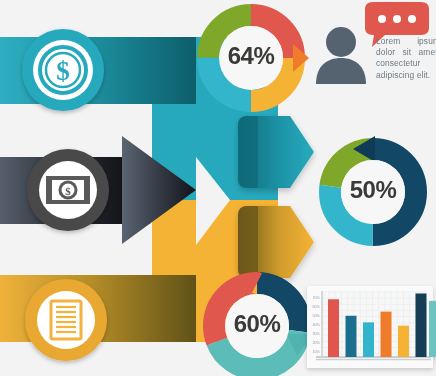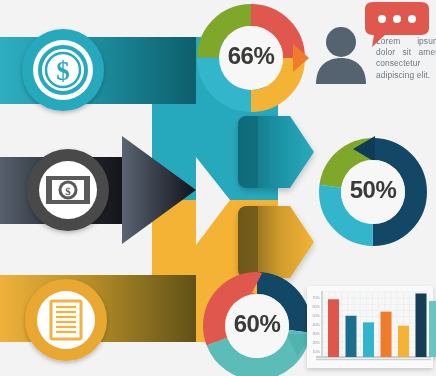--- a/index.html
+++ b/index.html
@@ -171,21 +171,21 @@
   <svg class="layer" width="436" height="376" viewBox="0 0 436 376">
     <g transform="translate(251,58)">
       <circle r="43" fill="none" stroke="#e0574d" stroke-width="22" stroke-dasharray="67.54 202.63" stroke-dashoffset="0.00" transform="rotate(-90)"></circle>
       <circle r="43" fill="none" stroke="#f5b335" stroke-width="22" stroke-dasharray="67.54 202.63" stroke-dashoffset="-67.54" transform="rotate(-90)"></circle>
       <circle r="43" fill="none" stroke="#33b5cc" stroke-width="22" stroke-dasharray="67.54 202.63" stroke-dashoffset="-135.09" transform="rotate(-90)"></circle>
       <circle r="43" fill="none" stroke="#7fa82b" stroke-width="22" stroke-dasharray="67.54 202.63" stroke-dashoffset="-202.63" transform="rotate(-90)"></circle>
       <polygon points="42,-14 58,0 42,14" fill="#ef7c2b"></polygon>
       <circle r="32" fill="#f7f7f7"></circle>
     </g>
   </svg>
-  <div class="pct" id="pct25">66%</div>
+  <div class="pct" id="pct25">64%</div>
 
   <svg class="layer" width="436" height="376" viewBox="0 0 436 376">
     <g transform="translate(373,192)">
       <circle r="43" fill="none" stroke="#134766" stroke-width="22" stroke-dasharray="135.09 135.09" stroke-dashoffset="0.00" transform="rotate(-90)"></circle>
       <circle r="43" fill="none" stroke="#33b5cc" stroke-width="22" stroke-dasharray="72.95 197.23" stroke-dashoffset="-135.09" transform="rotate(-90)"></circle>
       <circle r="43" fill="none" stroke="#7fa82b" stroke-width="22" stroke-dasharray="62.14 208.04" stroke-dashoffset="-208.04" transform="rotate(-90)"></circle>
       <polygon points="2,-56 2,-30 -20,-43" fill="#0f3b57"></polygon>
       <circle r="32" fill="#f7f7f7"></circle>
     </g>
   </svg>

